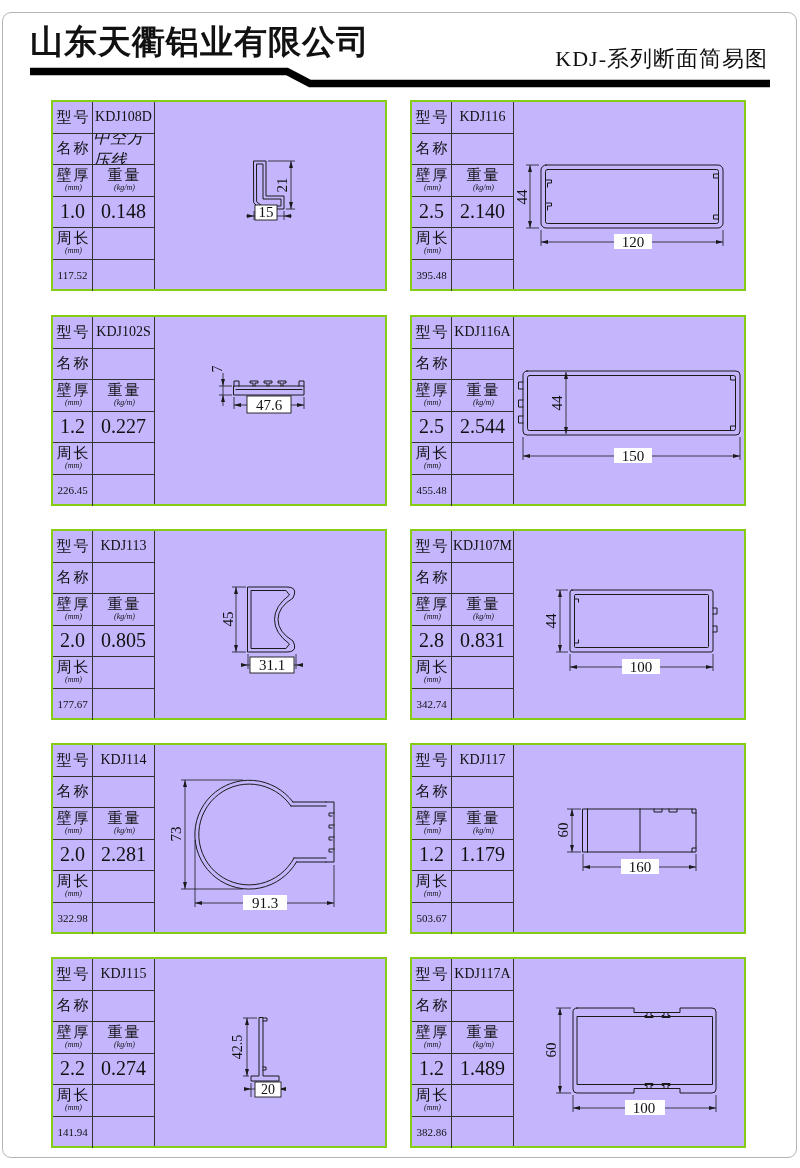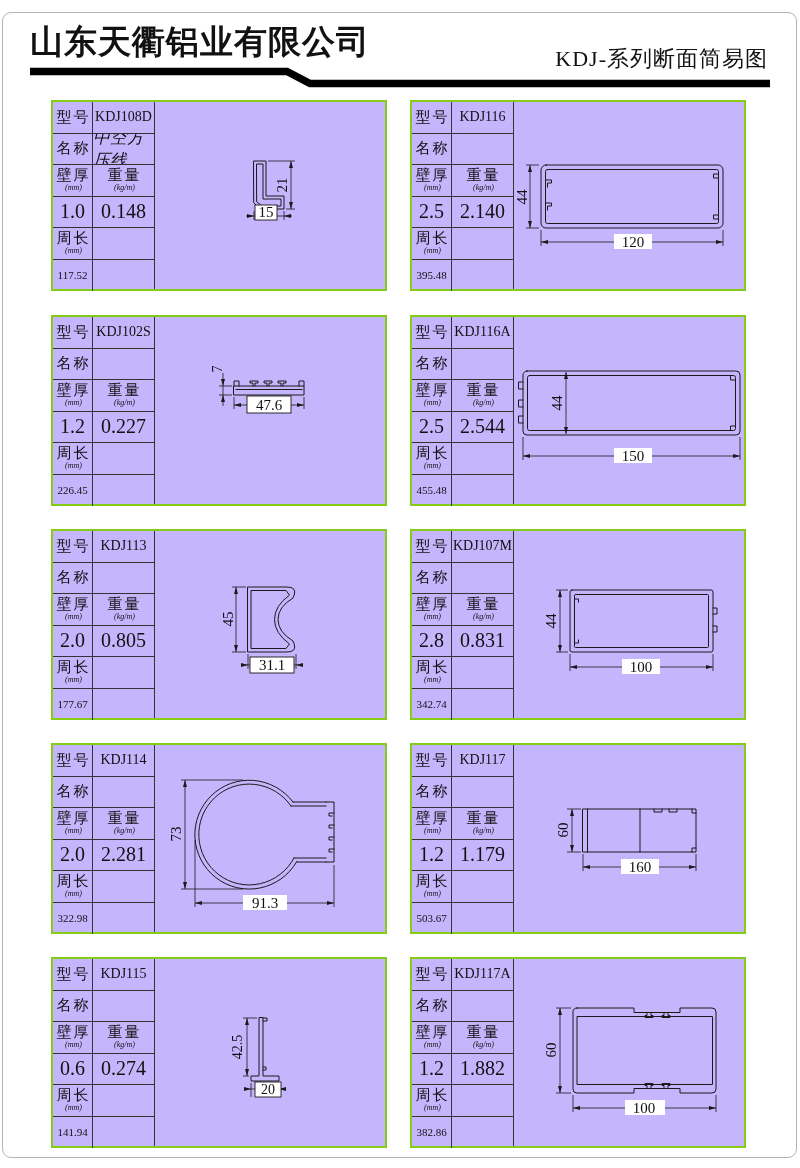--- a/index.html
+++ b/index.html
@@ -445,21 +445,21 @@
     <div class="c lab">名称</div>
     <div class="c val val-name"></div>
     <div class="c lab">
         <span>壁厚</span>
         <span class="unit">(mm)</span>
       </div>
     <div class="c lab">
         <span>重量</span>
         <span class="unit">(kg/m)</span>
       </div>
-    <div class="c val">0.6</div>
+    <div class="c val">2.2</div>
     <div class="c val">0.274</div>
     <div class="c lab">
         <span>周长</span>
         <span class="unit">(mm)</span>
       </div>
     <div class="c"></div>
     <div class="c val val-peri">141.94</div>
     <div class="c"></div>
   </div>
   <div class="draw">
@@ -492,21 +492,21 @@
     <div class="c val val-name"></div>
     <div class="c lab">
         <span>壁厚</span>
         <span class="unit">(mm)</span>
       </div>
     <div class="c lab">
         <span>重量</span>
         <span class="unit">(kg/m)</span>
       </div>
     <div class="c val">1.2</div>
-    <div class="c val">1.882</div>
+    <div class="c val">1.489</div>
     <div class="c lab">
         <span>周长</span>
         <span class="unit">(mm)</span>
       </div>
     <div class="c"></div>
     <div class="c val val-peri">382.86</div>
     <div class="c"></div>
   </div>
   <div class="draw">
     <svg width="234" height="189" viewBox="0 0 234 189">

